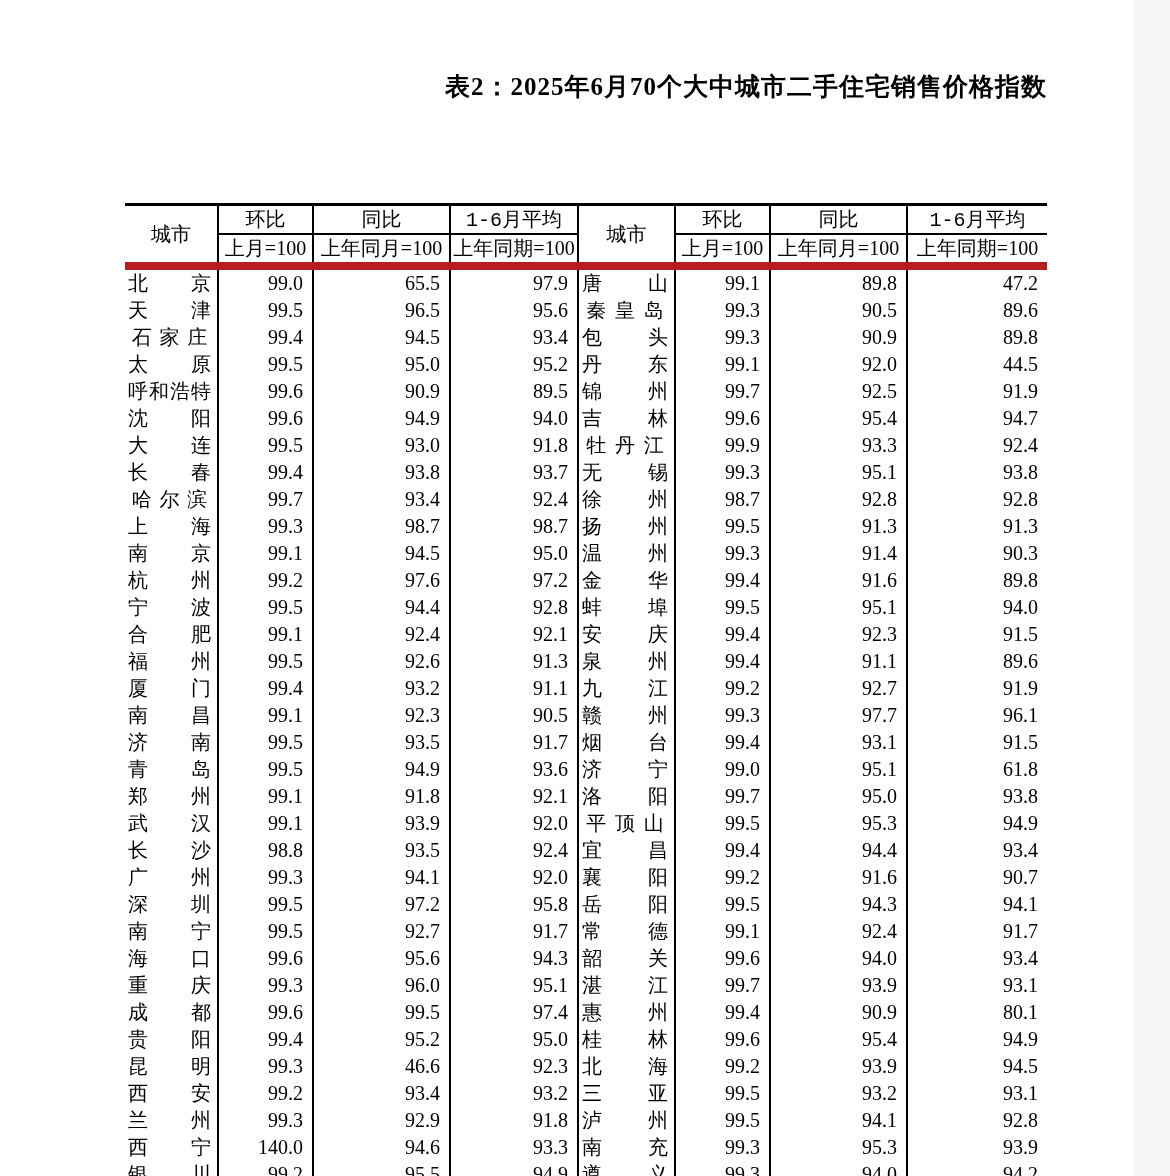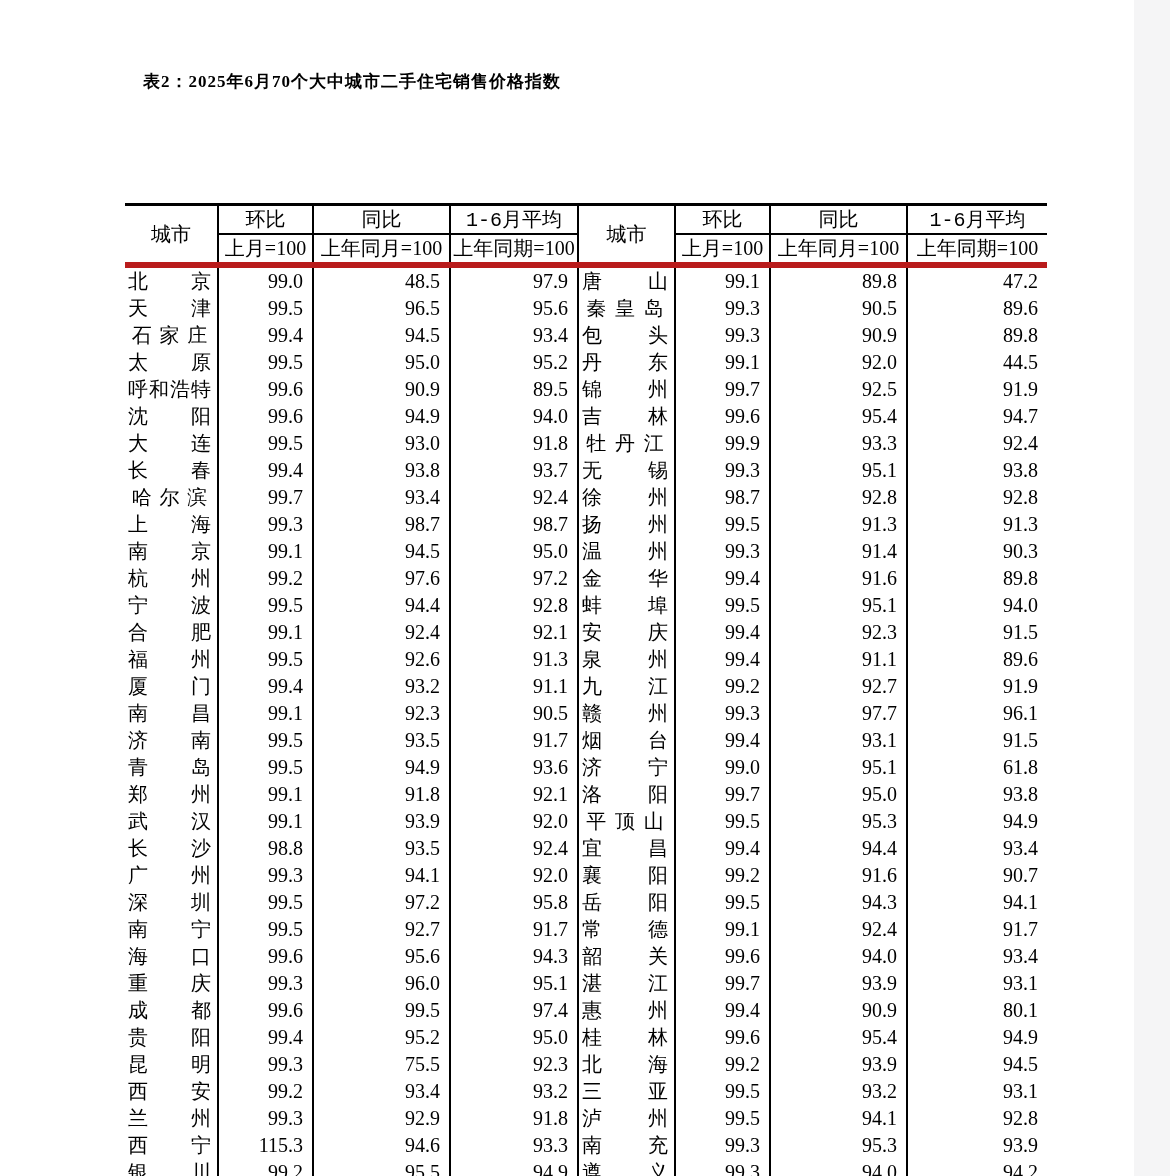--- a/index.html
+++ b/index.html
@@ -7,35 +7,35 @@
     width:1170px;height:1176px;position:relative;
     background:#ffffff;color:#000;
     font-family:"Liberation Serif","DejaVu Serif",serif;
     overflow:hidden;
   }
   .gray-strip{
     position:absolute;top:0;right:0;width:36px;height:1176px;
     background:#f5f5f6;
   }
   .doc-title{
-    position:absolute;top:70px;left:143px;width:922px;
-    text-align:left;font-size:17px;font-weight:bold;
+    position:absolute;top:70px;left:125px;width:922px;
+    text-align:right;font-size:25px;font-weight:bold;
     letter-spacing:1px;white-space:nowrap;
   }
   table.idx{
     position:absolute;left:125px;top:203px;
     border-collapse:collapse;table-layout:fixed;
     border-top:3px solid #000;border-bottom:3px solid #000;
   }
   .idx th,.idx td{
     padding:0;margin:0;font-weight:normal;font-size:20px;
     overflow:hidden;white-space:nowrap;
   }
   .idx thead th{height:25px;text-align:center;vertical-align:middle;}
-  .idx thead{border-bottom:6px solid #b91c1c;}
+  .idx thead{border-bottom:8px solid #b91c1c;}
   .bl{border-left:2px solid #000;}
   .bb{border-bottom:2px solid #000;font-family:Liberation Mono, monospace;}
   .idx tbody td{height:25.6px;vertical-align:middle;}
   .idx td.num{text-align:right;padding-right:9px;}
   .cname{display:flex;justify-content:space-between;align-items:center;padding:0 6px 0 3px;}
   .cname.n3{justify-content:space-around;}
 </style>
 </head>
 <body>
 
@@ -76,21 +76,21 @@
   </thead>
   <tbody>
       <tr>
         <td class="city">
           <div class="cname">
             <span>北</span>
             <span>京</span>
           </div>
         </td>
         <td class="num bl">99.0</td>
-        <td class="num bl">48.5</td>
+        <td class="num bl">65.5</td>
         <td class="num bl">97.9</td>
         <td class="city bl">
           <div class="cname">
             <span>唐</span>
             <span>山</span>
           </div>
         </td>
         <td class="num bl">99.1</td>
         <td class="num bl">89.8</td>
         <td class="num bl">47.2</td>
@@ -663,21 +663,21 @@
         <td class="num bl">94.9</td>
       </tr>
       <tr>
         <td class="city">
           <div class="cname">
             <span>昆</span>
             <span>明</span>
           </div>
         </td>
         <td class="num bl">99.3</td>
-        <td class="num bl">75.5</td>
+        <td class="num bl">46.6</td>
         <td class="num bl">92.3</td>
         <td class="city bl">
           <div class="cname">
             <span>北</span>
             <span>海</span>
           </div>
         </td>
         <td class="num bl">99.2</td>
         <td class="num bl">93.9</td>
         <td class="num bl">94.5</td>
@@ -722,21 +722,21 @@
         <td class="num bl">94.1</td>
         <td class="num bl">92.8</td>
       </tr>
       <tr>
         <td class="city">
           <div class="cname">
             <span>西</span>
             <span>宁</span>
           </div>
         </td>
-        <td class="num bl">115.3</td>
+        <td class="num bl">140.0</td>
         <td class="num bl">94.6</td>
         <td class="num bl">93.3</td>
         <td class="city bl">
           <div class="cname">
             <span>南</span>
             <span>充</span>
           </div>
         </td>
         <td class="num bl">99.3</td>
         <td class="num bl">95.3</td>

